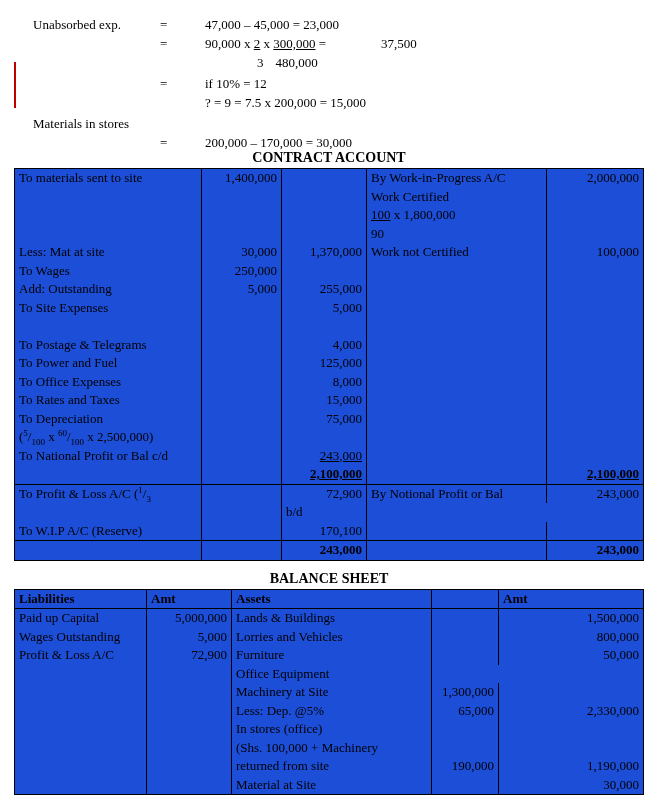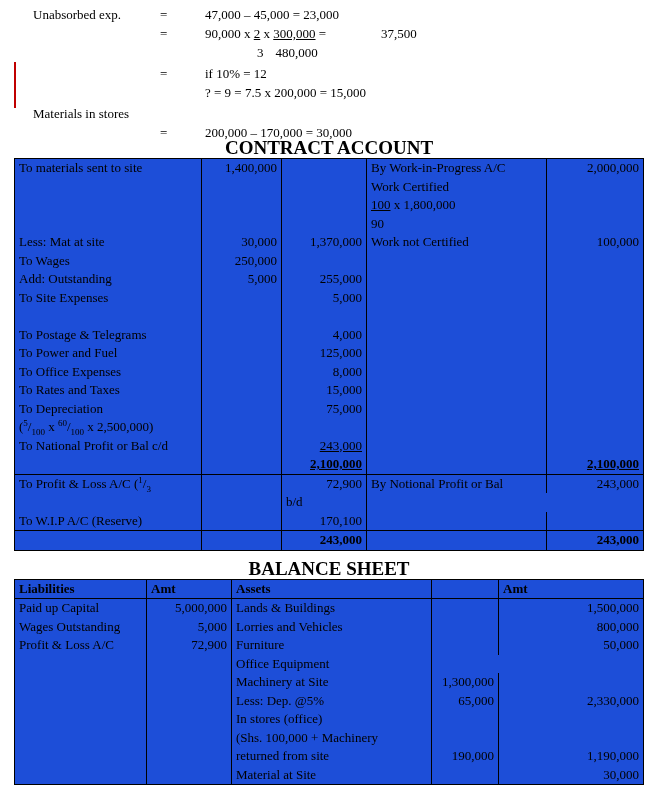--- a/index.html
+++ b/index.html
@@ -5,34 +5,34 @@
   html,body { margin:0; padding:0; }
   body {
     width:658px; height:805px; overflow:hidden;
     background:#ffffff; color:#000;
     font-family:"Liberation Serif", serif;
     font-size:13px;
   }
   .page { position:relative; width:658px; height:805px; }
 
   
-  .calc { position:relative; padding-top:5px; height:132px; }
+  .calc { position:relative; padding-top:15px; height:132px; }
   .cline { display:flex; line-height:19px; white-space:pre; }
   .lab   { margin-left:33px; width:127px; }
   .eq    { width:45px; }
   .eq.noLab { margin-left:160px; }
   .den-line { margin-left:257px; }
   .den2  { margin-left:12px; }
   .result { margin-left:55px; }
   .u { text-decoration:underline; }
   .b { font-weight:bold;text-align:right; }
   .red-line { position:absolute; left:14px; top:62px; width:2px; height:46px; background:#c00000; }
 
   
-  .sec-title { text-align:center; font-weight:bold; font-size:19px; line-height:18px; margin:2px 0 1px 0; }
+  .sec-title { text-align:center; font-weight:bold; font-size:14px; line-height:18px; margin:2px 0 1px 0; }
 
   
   .tbl { margin:0 14px; width:630px; box-sizing:border-box; border:1px solid #000; background:#1d4ed8; }
   .trow { display:grid; min-height:18.5px; }
   .crow { grid-template-columns:186px 80px 85px 180px 97px; }
   .brow { grid-template-columns:131px 85px 200px 67px 145px; }
   .trow > div { box-sizing:border-box; padding:0 4px; line-height:18.5px; white-space:nowrap; overflow:hidden; }
   .trow > div + div { border-left:1px solid #000; }
   .amt { text-align:right; }
   .bt  { border-top:1px solid #000; }

